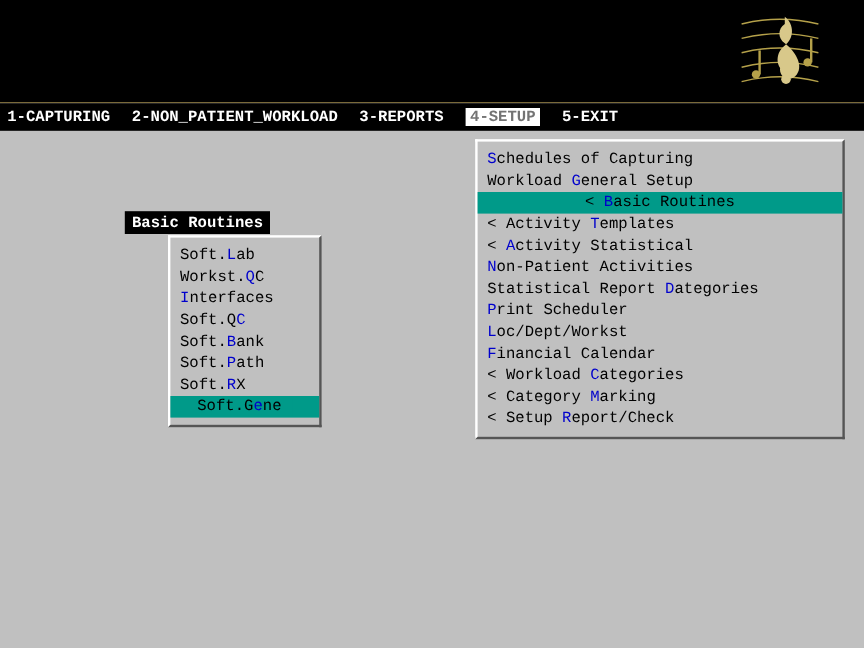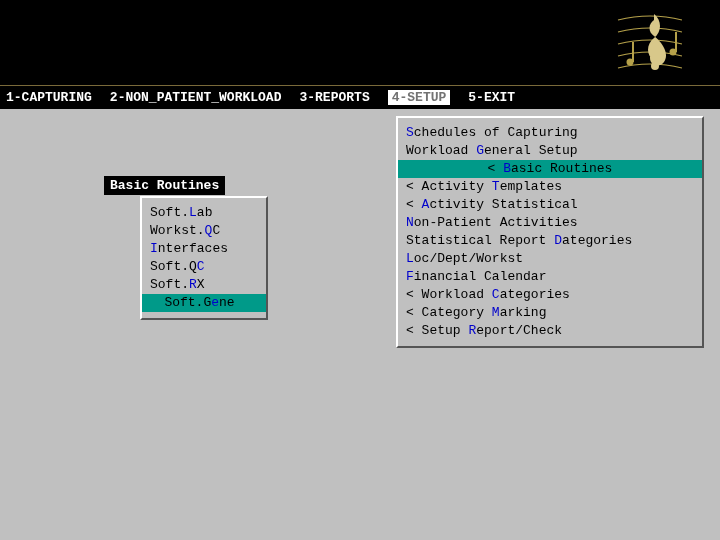--- a/index.html
+++ b/index.html
@@ -132,30 +132,33 @@
     </div>
 
   <div class="setup-menu" id="setup-menu">
       <div class="row"><span></span><span class="hot">S</span><span>chedules of Capturing</span></div>
       <div class="row"><span>Workload </span><span class="hot">G</span><span>eneral Setup</span></div>
       <div class="row sel"><span>&lt; </span><span class="hot">B</span><span>asic Routines</span></div>
       <div class="row"><span>&lt; Activity </span><span class="hot">T</span><span>emplates</span></div>
       <div class="row"><span>&lt; </span><span class="hot">A</span><span>ctivity Statistical</span></div>
       <div class="row"><span></span><span class="hot">N</span><span>on-Patient Activities</span></div>
       <div class="row"><span>Statistical Report </span><span class="hot">D</span><span>ategories</span></div>
+      <div class="row"><span></span><span class="hot">P</span><span>rint Scheduler</span></div>
       <div class="row"><span></span><span class="hot">L</span><span>oc/Dept/Workst</span></div>
       <div class="row"><span></span><span class="hot">F</span><span>inancial Calendar</span></div>
       <div class="row"><span>&lt; Workload </span><span class="hot">C</span><span>ategories</span></div>
       <div class="row"><span>&lt; Category </span><span class="hot">M</span><span>arking</span></div>
       <div class="row"><span>&lt; Setup </span><span class="hot">R</span><span>eport/Check</span></div>
     </div>
 
   <div class="sub-title">Basic Routines</div>
   <div class="sub-menu" id="sub-menu">
       <div class="row"><span>Soft.</span><span class="hot">L</span><span>ab</span></div>
       <div class="row"><span>Workst.</span><span class="hot">Q</span><span>C</span></div>
       <div class="row"><span></span><span class="hot">I</span><span>nterfaces</span></div>
       <div class="row"><span>Soft.Q</span><span class="hot">C</span><span></span></div>
+      <div class="row"><span>Soft.</span><span class="hot">B</span><span>ank</span></div>
+      <div class="row"><span>Soft.</span><span class="hot">P</span><span>ath</span></div>
       <div class="row"><span>Soft.</span><span class="hot">R</span><span>X</span></div>
       <div class="row sel"><span>Soft.G</span><span class="hot">e</span><span>ne</span><span class="gene-cursor"></span></div>
     </div>
 
 </div>
 
 </body></html>

